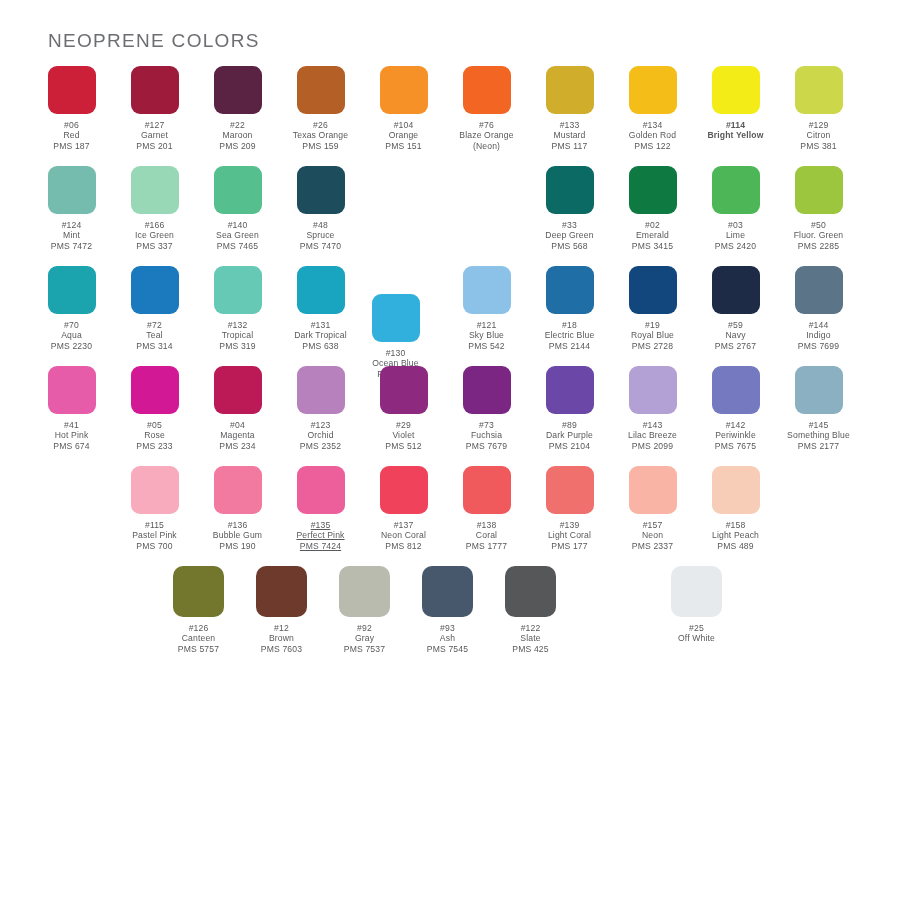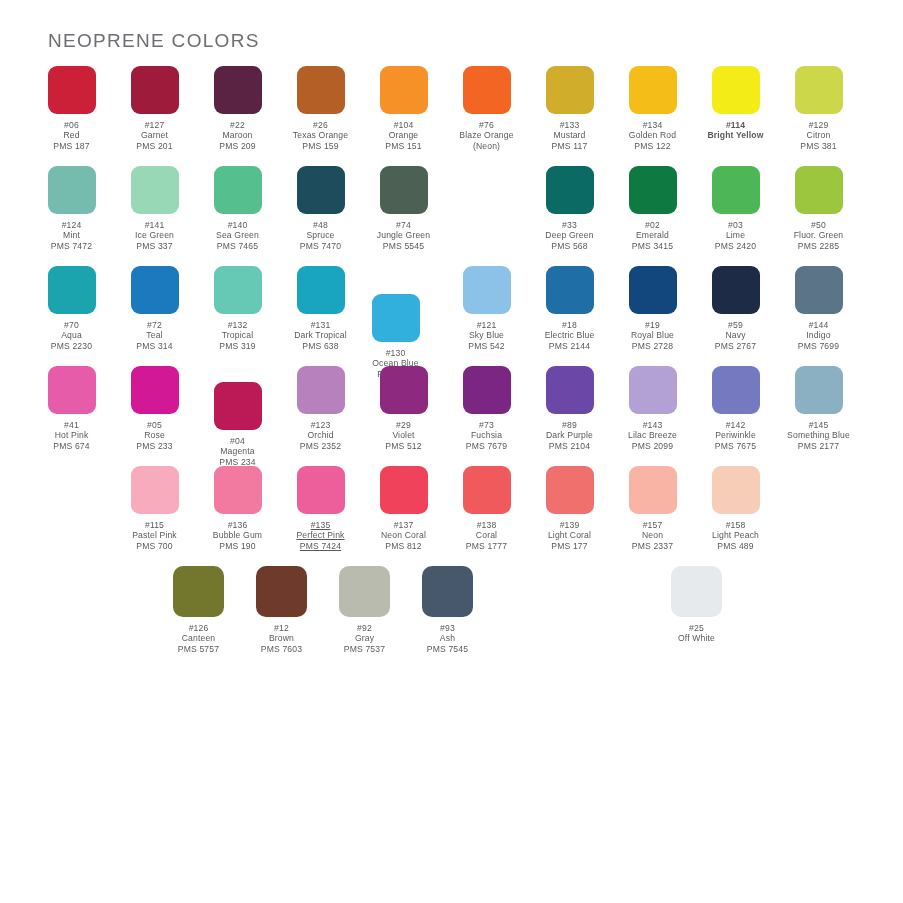--- a/index.html
+++ b/index.html
@@ -167,47 +167,39 @@
           <div class="swatch" style="background: rgb(118, 188, 174);"></div>
           <div class="labels">
             <span class="ln">#124</span>
             <span class="ln">Mint</span>
             <span class="ln">PMS 7472</span>
           </div>
         </div>
         <div class="cell" style="left: 113px;">
           <div class="swatch" style="background: rgb(152, 216, 182);"></div>
           <div class="labels">
-            <span class="ln">#141</span>
+            <span class="ln">#166</span>
             <span class="ln">Ice Green</span>
             <span class="ln">PMS 337</span>
           </div>
         </div>
         <div class="cell" style="left: 196px;">
           <div class="swatch" style="background: rgb(86, 191, 142);"></div>
           <div class="labels">
             <span class="ln">#140</span>
             <span class="ln">Sea Green</span>
             <span class="ln">PMS 7465</span>
           </div>
         </div>
         <div class="cell" style="left: 279px;">
           <div class="swatch" style="background: rgb(29, 77, 92);"></div>
           <div class="labels">
             <span class="ln">#48</span>
             <span class="ln">Spruce</span>
             <span class="ln">PMS 7470</span>
-          </div>
-        </div>
-        <div class="cell" style="left: 362px;">
-          <div class="swatch" style="background: rgb(76, 97, 84);"></div>
-          <div class="labels">
-            <span class="ln">#74</span>
-            <span class="ln">Jungle Green</span>
-            <span class="ln">PMS 5545</span>
           </div>
         </div>
         <div class="cell" style="left: 528px;">
           <div class="swatch" style="background: rgb(11, 106, 100);"></div>
           <div class="labels">
             <span class="ln">#33</span>
             <span class="ln">Deep Green</span>
             <span class="ln">PMS 568</span>
           </div>
         </div>
@@ -328,21 +320,21 @@
           </div>
         </div>
         <div class="cell" style="left: 113px;">
           <div class="swatch" style="background: rgb(211, 24, 150);"></div>
           <div class="labels">
             <span class="ln">#05</span>
             <span class="ln">Rose</span>
             <span class="ln">PMS 233</span>
           </div>
         </div>
-        <div class="cell" style="left: 196px; margin-top: 16px;">
+        <div class="cell" style="left: 196px;">
           <div class="swatch" style="background: rgb(188, 26, 86);"></div>
           <div class="labels">
             <span class="ln">#04</span>
             <span class="ln">Magenta</span>
             <span class="ln">PMS 234</span>
           </div>
         </div>
         <div class="cell" style="left: 279px;">
           <div class="swatch" style="background: rgb(182, 129, 189);"></div>
           <div class="labels">
@@ -490,20 +482,28 @@
             <span class="ln">Gray</span>
             <span class="ln">PMS 7537</span>
           </div>
         </div>
         <div class="cell" style="left: 406px;">
           <div class="swatch" style="background: rgb(71, 88, 109);"></div>
           <div class="labels">
             <span class="ln">#93</span>
             <span class="ln">Ash</span>
             <span class="ln">PMS 7545</span>
+          </div>
+        </div>
+        <div class="cell" style="left: 489px;">
+          <div class="swatch" style="background: rgb(86, 87, 89);"></div>
+          <div class="labels">
+            <span class="ln">#122</span>
+            <span class="ln">Slate</span>
+            <span class="ln">PMS 425</span>
           </div>
         </div>
         <div class="cell" style="left: 655px;">
           <div class="swatch" style="background: rgb(230, 234, 236);"></div>
           <div class="labels">
             <span class="ln">#25</span>
             <span class="ln">Off White</span>
           </div>
         </div>
       </div>

